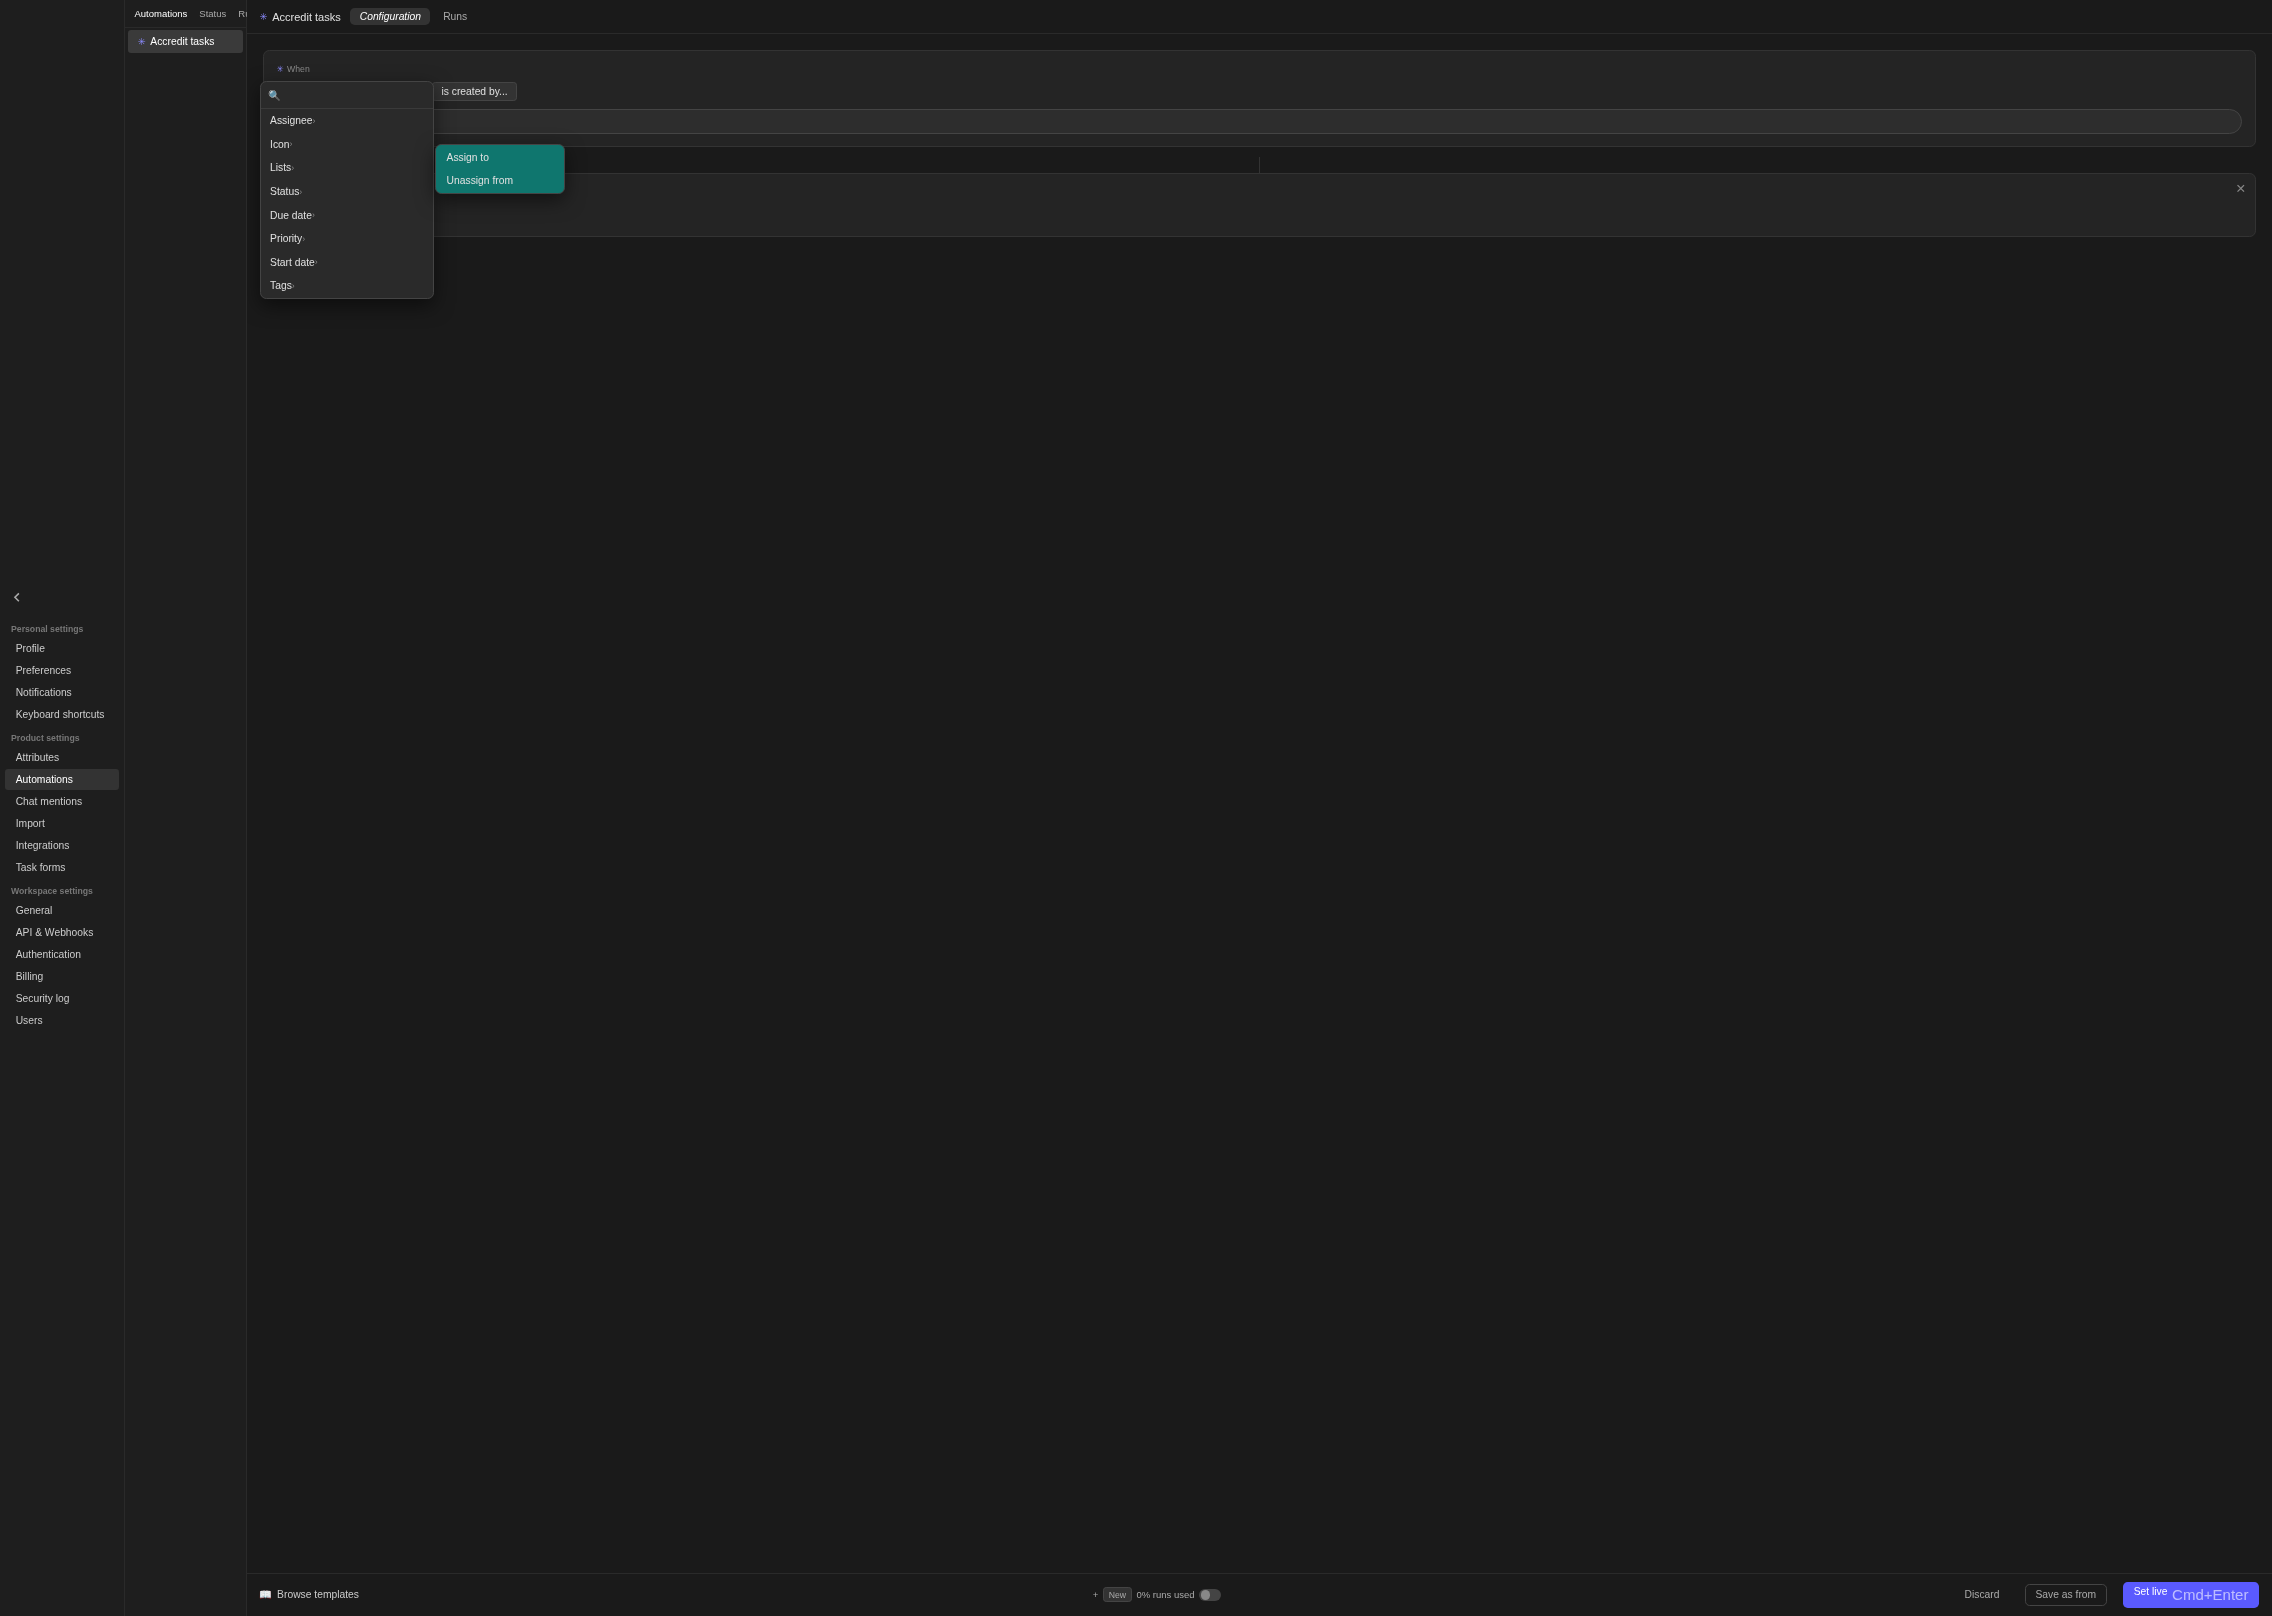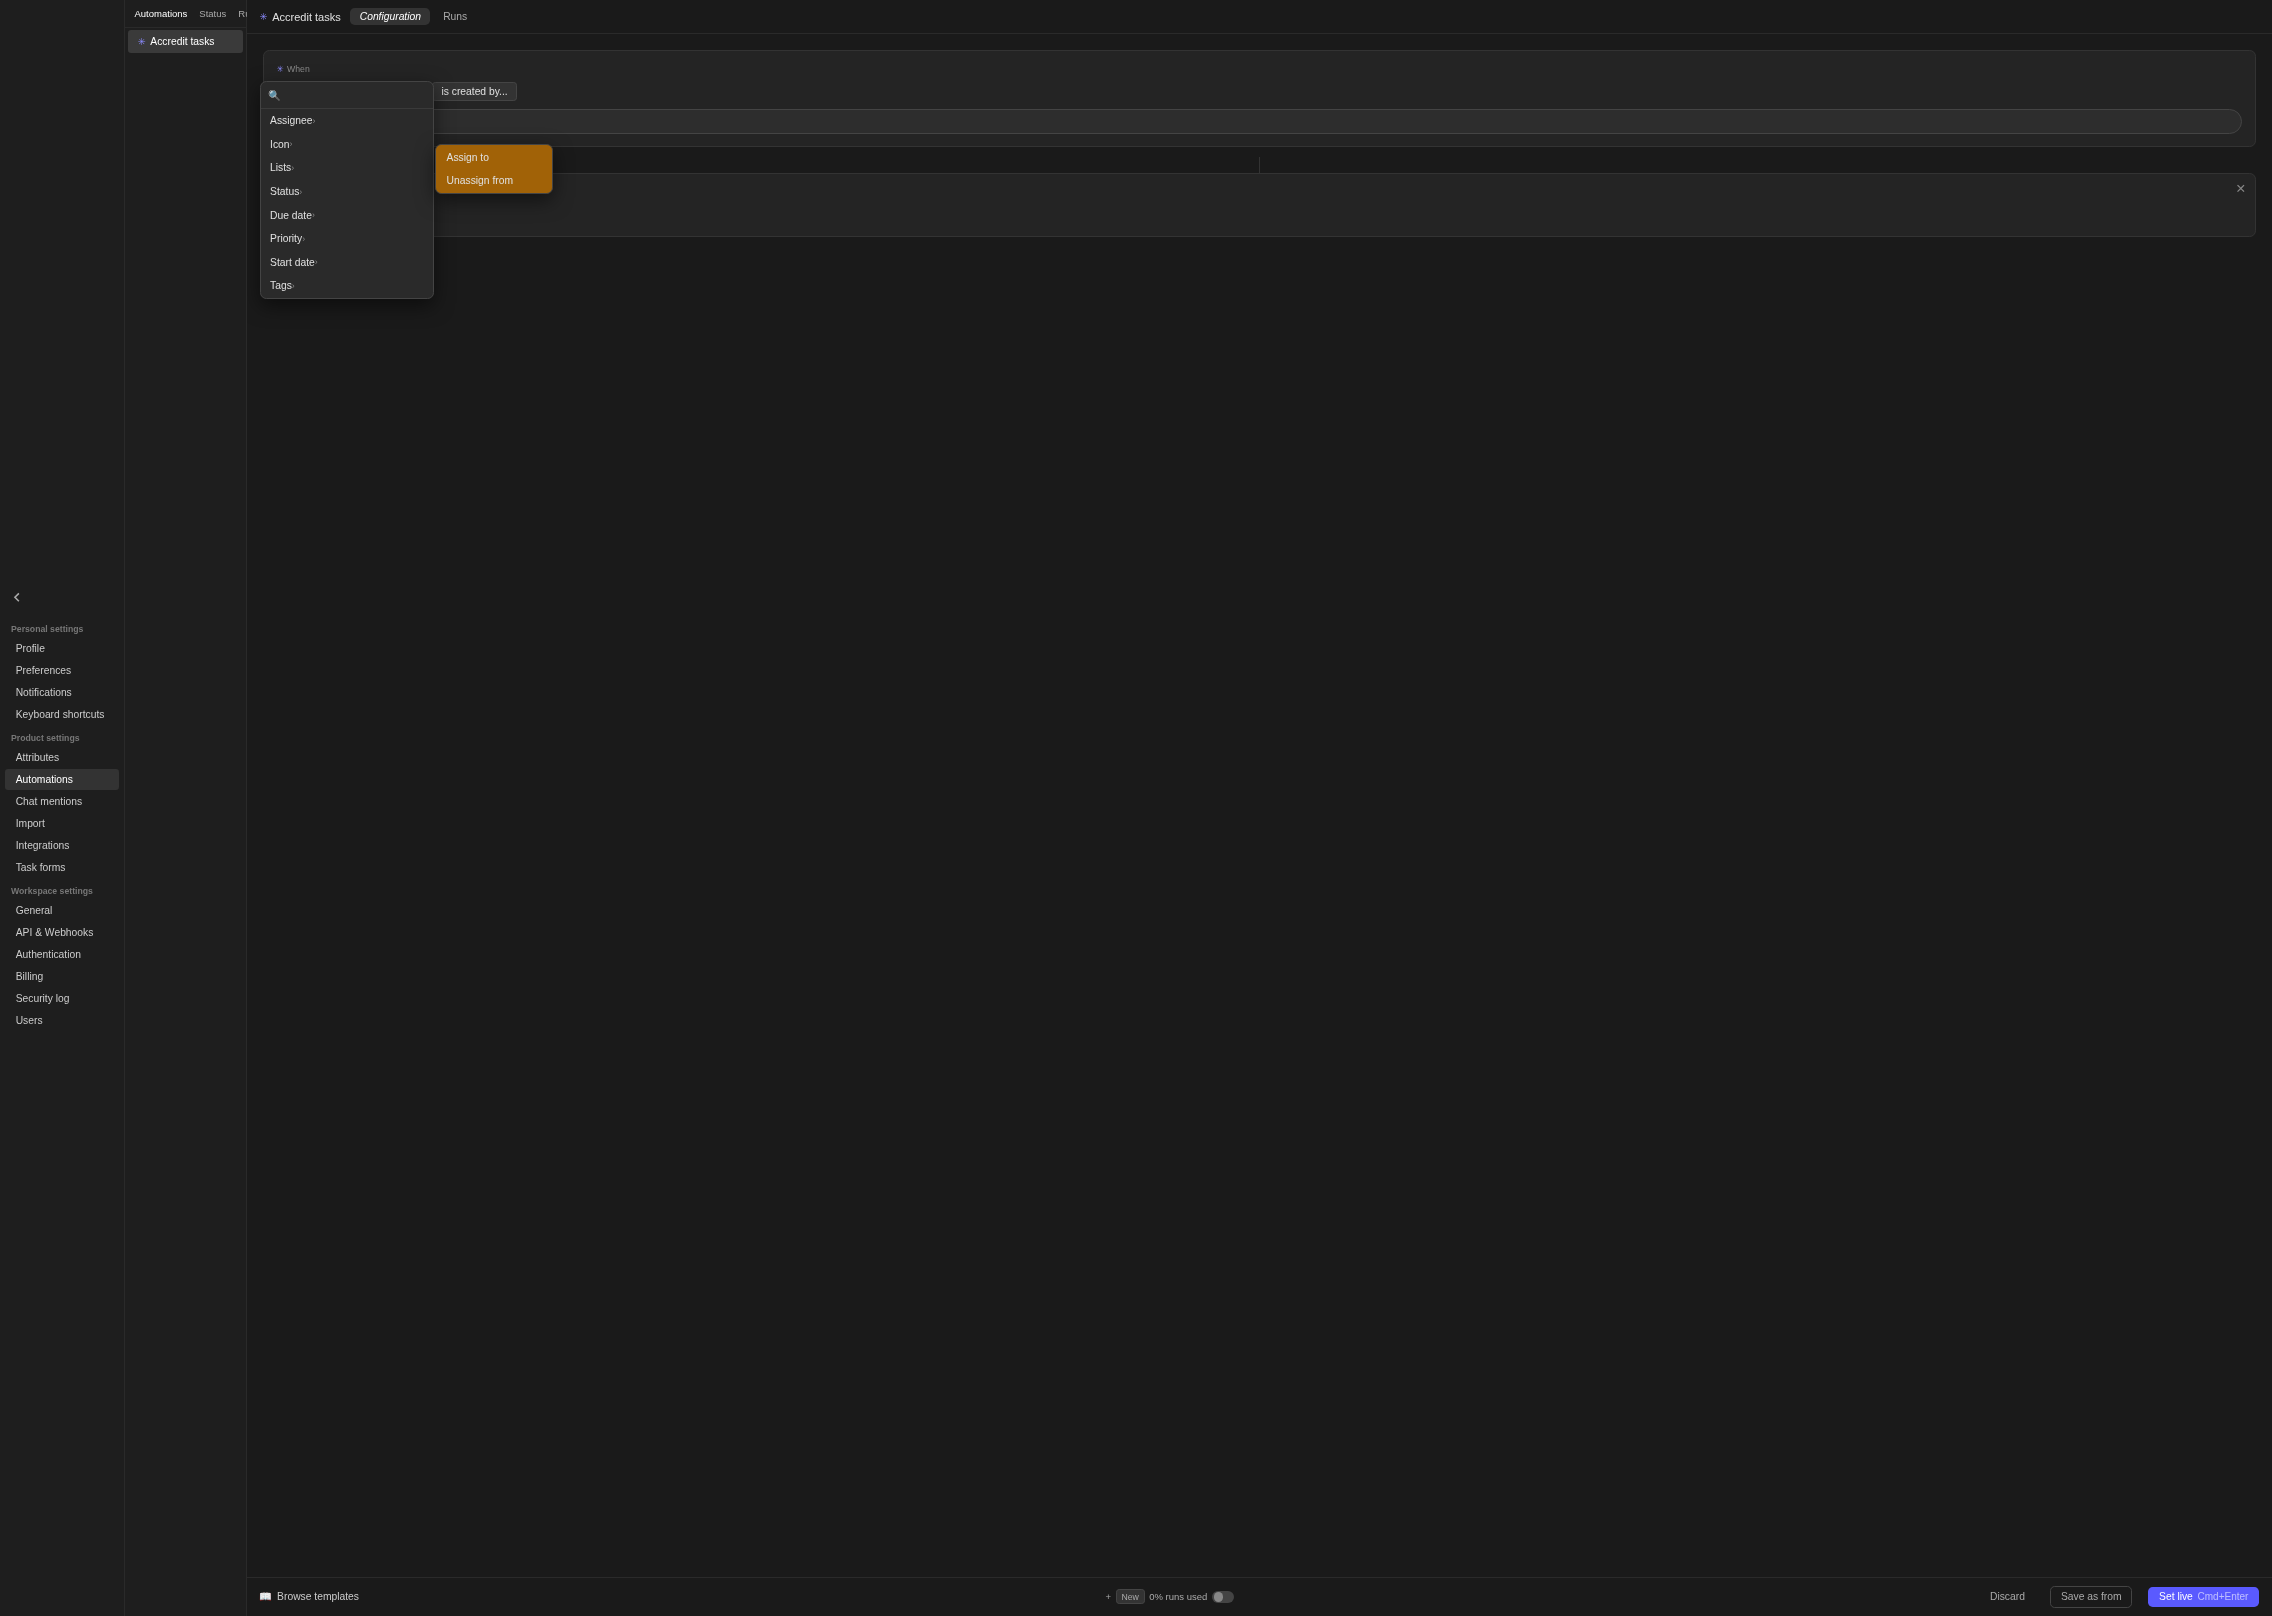--- a/index.html
+++ b/index.html
@@ -286,24 +286,24 @@
       font-size: 10.3px;
       color: #e0e0e0;
     }
     .menu-item .chevron { color: #888; font-size: 8.7px; }
 
     
     .submenu {
       position: absolute;
       left: 175px;
       top: 63px;
-      background: #a16207;
+      background: #0f766e;
       border: 0.8px solid #444;
       border-radius: 6.3px;
-      width: 118px;
+      width: 130px;
       box-shadow: 0 6.3px 19px rgba(0,0,0,0.5);
       z-index: 101;
     }
     .submenu-item {
       padding: 6.3px 11px;
       cursor: pointer;
       font-size: 10.3px;
       color: #e0e0e0;
     }
 
@@ -387,21 +387,21 @@
       color: #fff;
       border: none;
       border-radius: 4.7px;
       padding: 4.7px 11px;
       cursor: pointer;
       font-size: 10.3px;
       display: flex;
       gap: 4.7px;
     }
     .set-live-shortcut {
-      font-size: 10px;
+      font-size: 15px;
       color: rgba(255,255,255,0.6);
     }
   </style>
 </head>
 <body>
 
 <div class="sidebar">
   <div class="sidebar-back">
     <svg viewBox="0 0 16 16" fill="none" stroke="currentColor" stroke-width="2">
       <path d="M10 3L5 8l5 5"></path>

